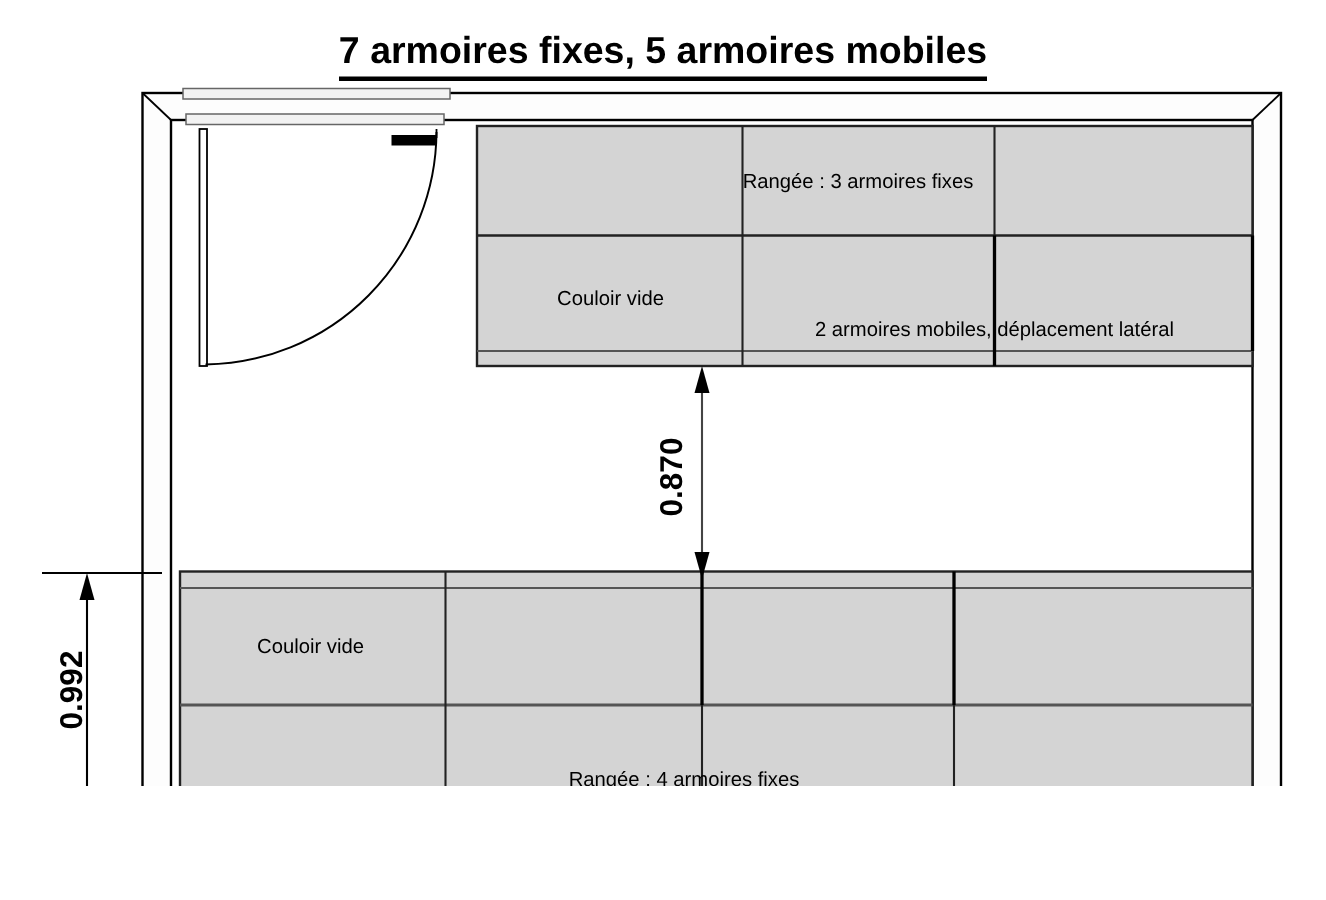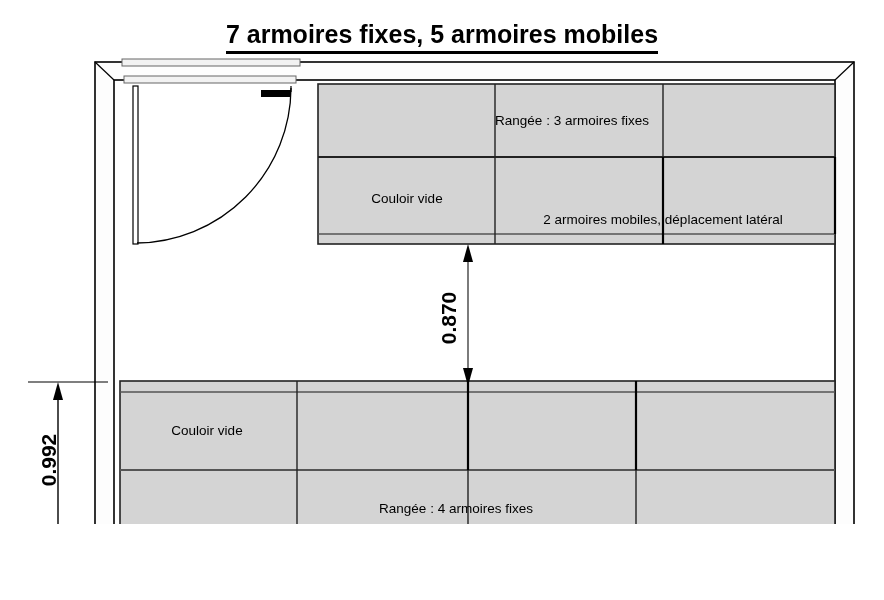--- a/index.html
+++ b/index.html
@@ -153,18 +153,18 @@
 
   </svg>
 
   <div class="lbl cell-label" style="left:572px; top:121px;">Rangée : 3 armoires fixes</div>
 
   <div class="lbl cell-label" style="left:407px; top:199px;">Couloir vide</div>
   <div class="lbl cell-label" style="left:663px; top:207px;margin-top:13px;">2 armoires mobiles, déplacement latéral</div>
 
   <div class="lbl cell-label" style="left:207px; top:431px;">Couloir vide</div>
 
-  <div class="lbl cell-label" style="left:456px; top:509px;">Rangée : 4 armoires fixes</div>
+  <div class="lbl cell-label" style="left:456px; top:520px;">Rangée : 4 armoires fixes</div>
 
   <div class="lbl dim-label" id="dim-870-label">0.870</div>
   <div class="lbl dim-label" id="dim-992-label">0.992</div>
 
 </div>
 
 </body></html>

